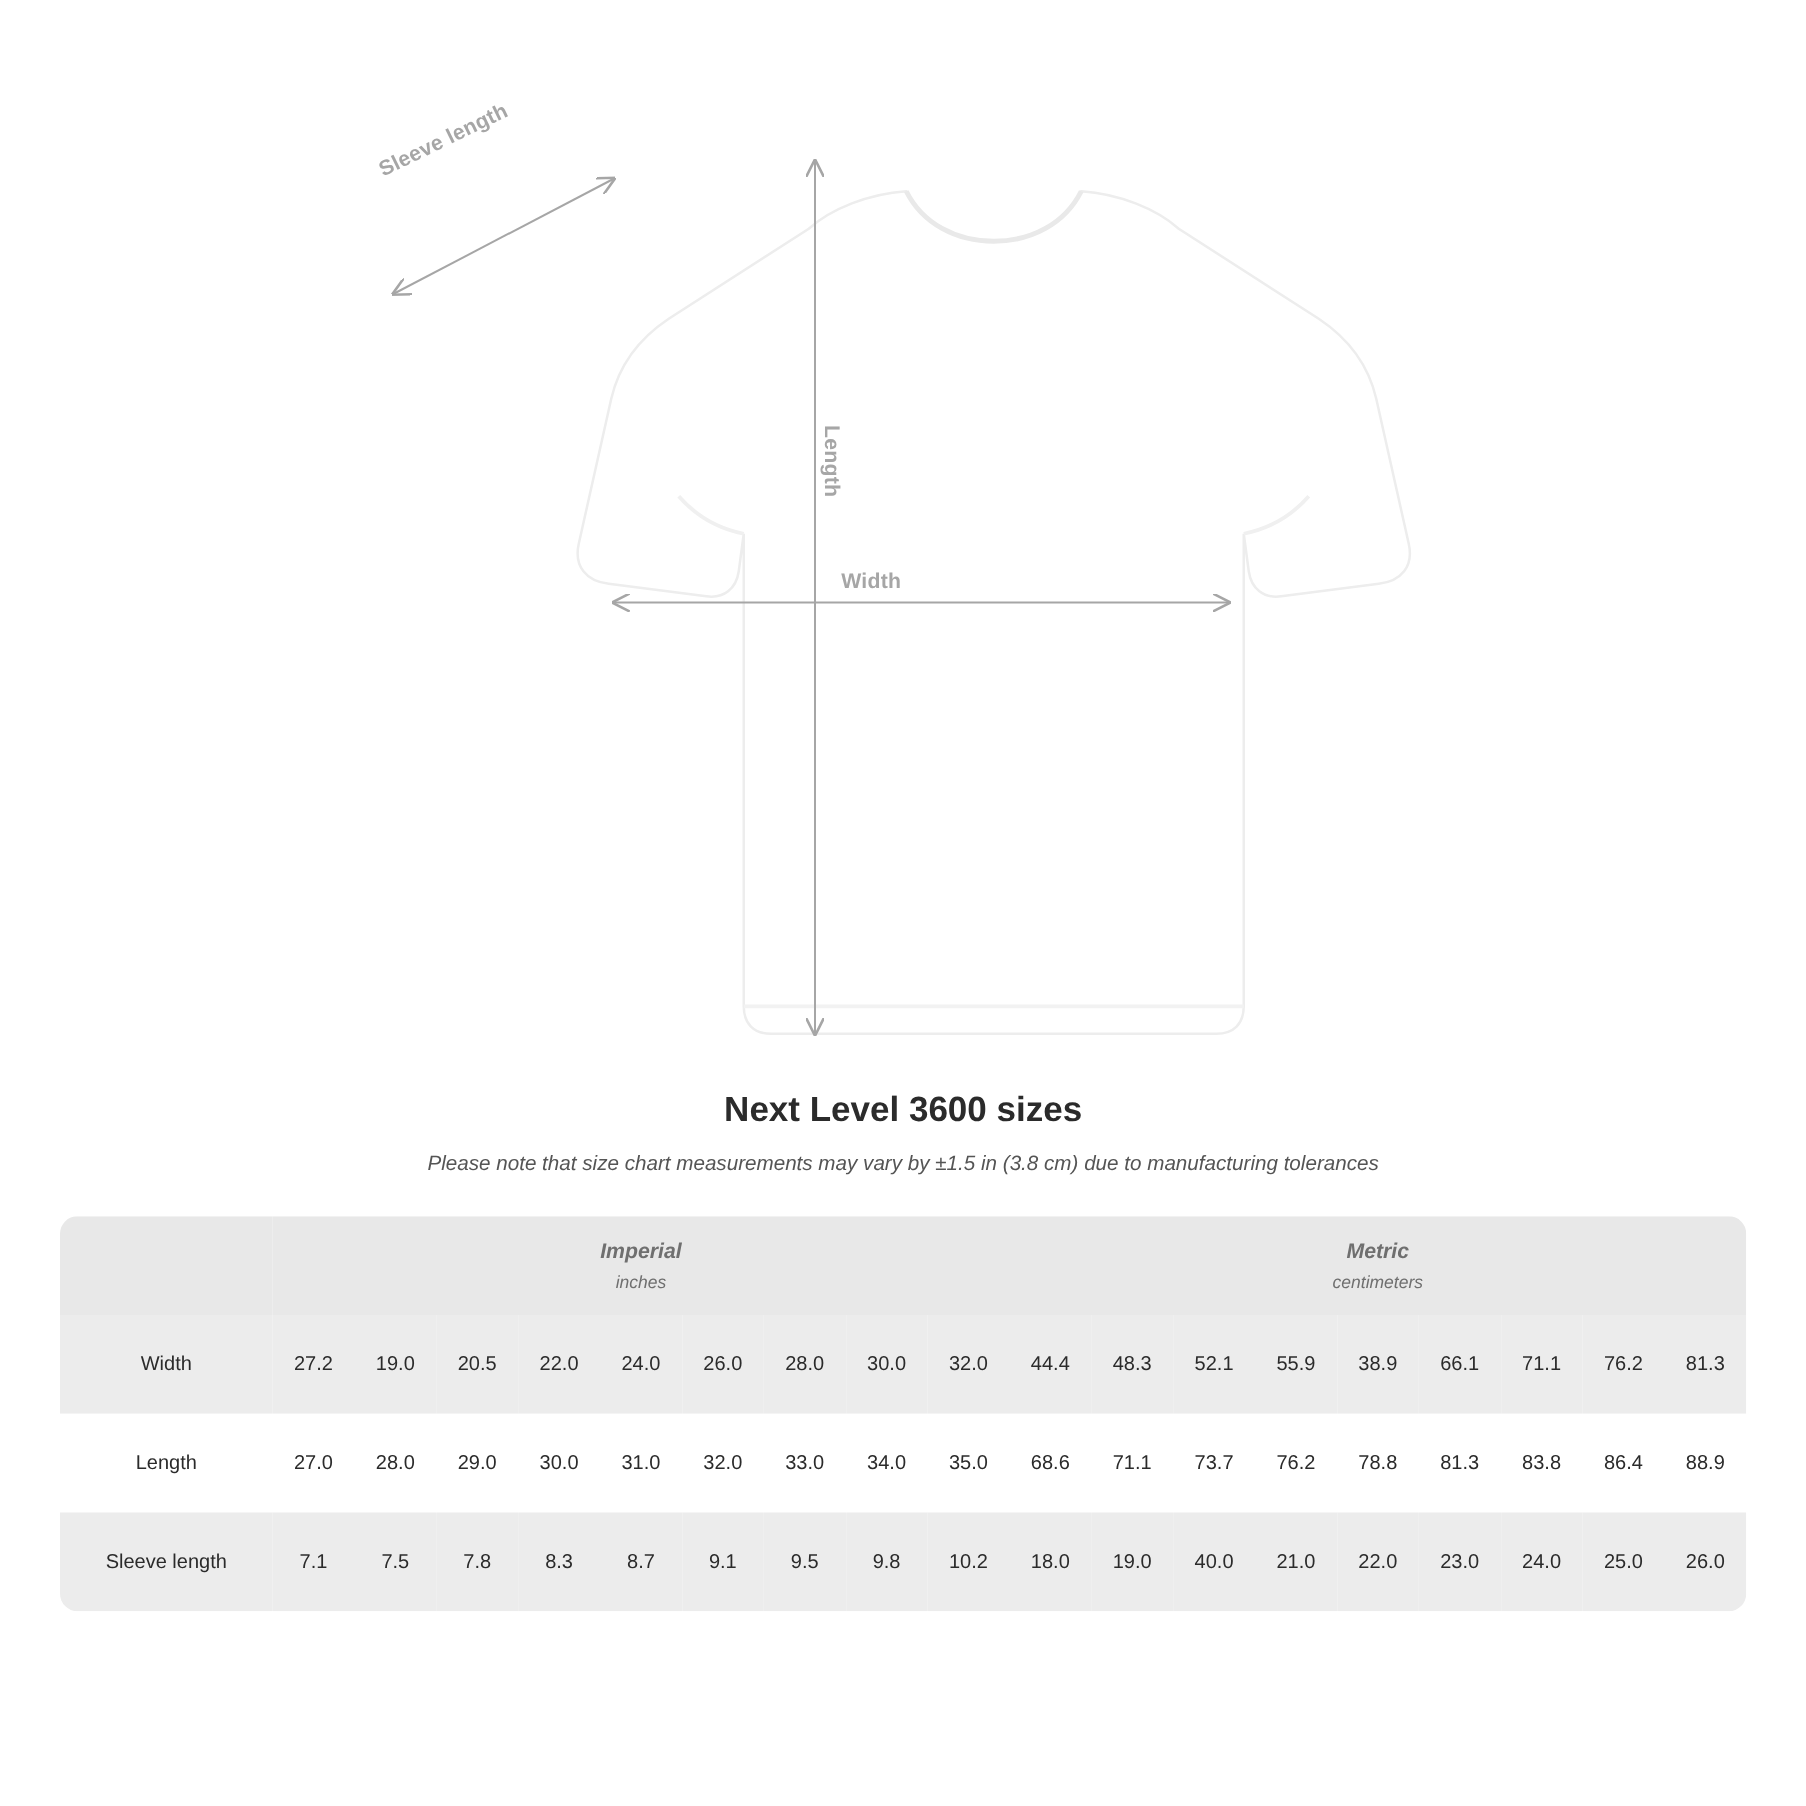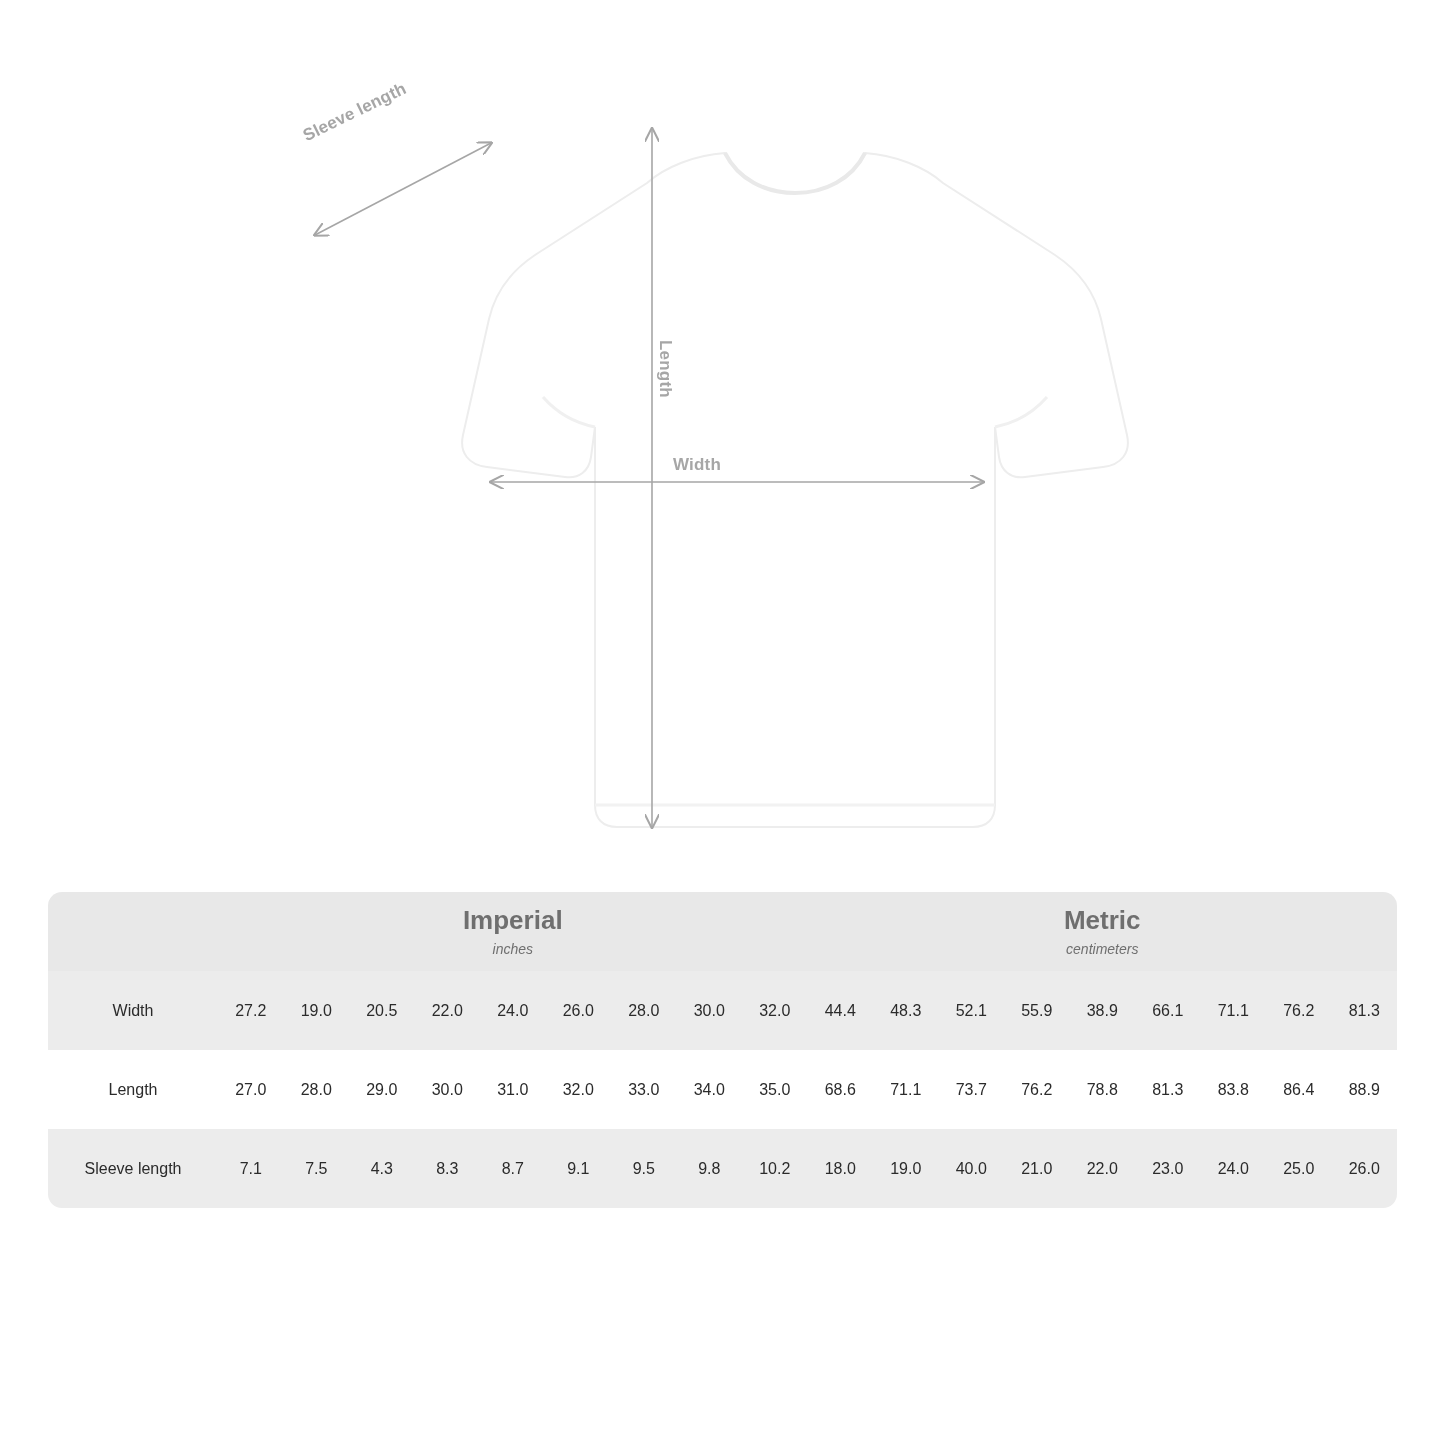--- a/index.html
+++ b/index.html
@@ -96,21 +96,22 @@
     padding: 0;
     height: 79px;
     vertical-align: middle;
     font-weight: normal;
   }
   .unitbar td {
     background: #e8e8e8;
     height: 98px;
   }
   .unit-name {
-    font-size: 26px;
+    font-size: 17px;
+    font-style: italic;
     font-weight: bold;
     color: #6f6f6f;
     line-height: 1.1;
   }
   .unit-sub {
     font-size: 14px;
     font-style: italic;
     color: #6f6f6f;
     margin-top: 6px;
   }
@@ -181,20 +182,24 @@
 
         <line x1="196" y1="377" x2="688" y2="377" stroke="#a6a6a6" stroke-width="1.6" marker-start="url(#arrTail)" marker-end="url(#arrHead)"></line>
       </svg>
     </div>
 
     <div class="measure-label label-sleeve">Sleeve length</div>
     <div class="measure-label label-length">Length</div>
     <div class="measure-label label-width">Width</div>
   </div>
 
+  <div class="title-block">
+    <h1 class="chart-title">Next Level 3600 sizes</h1>
+    <div class="chart-note">Please note that size chart measurements may vary by ±1.5 in (3.8 cm) due to manufacturing tolerances</div>
+  </div>
 
   <div class="table-wrap">
     <table class="size-table">
       <tbody>
         <tr class="unitbar">
           <td class="col-size"></td>
           <td colspan="9">
             <div class="unit-name">Imperial</div>
             <div class="unit-sub">inches</div>
           </td>
@@ -246,21 +251,21 @@
           <td>81.3</td>
           <td>83.8</td>
           <td>86.4</td>
           <td>88.9</td>
         </tr>
 
         <tr class="shade">
           <td class="col-size row-head">Sleeve length</td>
           <td>7.1</td>
           <td>7.5</td>
-          <td>4.3</td>
+          <td>7.8</td>
           <td>8.3</td>
           <td>8.7</td>
           <td>9.1</td>
           <td>9.5</td>
           <td>9.8</td>
           <td>10.2</td>
           <td>18.0</td>
           <td>19.0</td>
           <td>40.0</td>
           <td>21.0</td>

